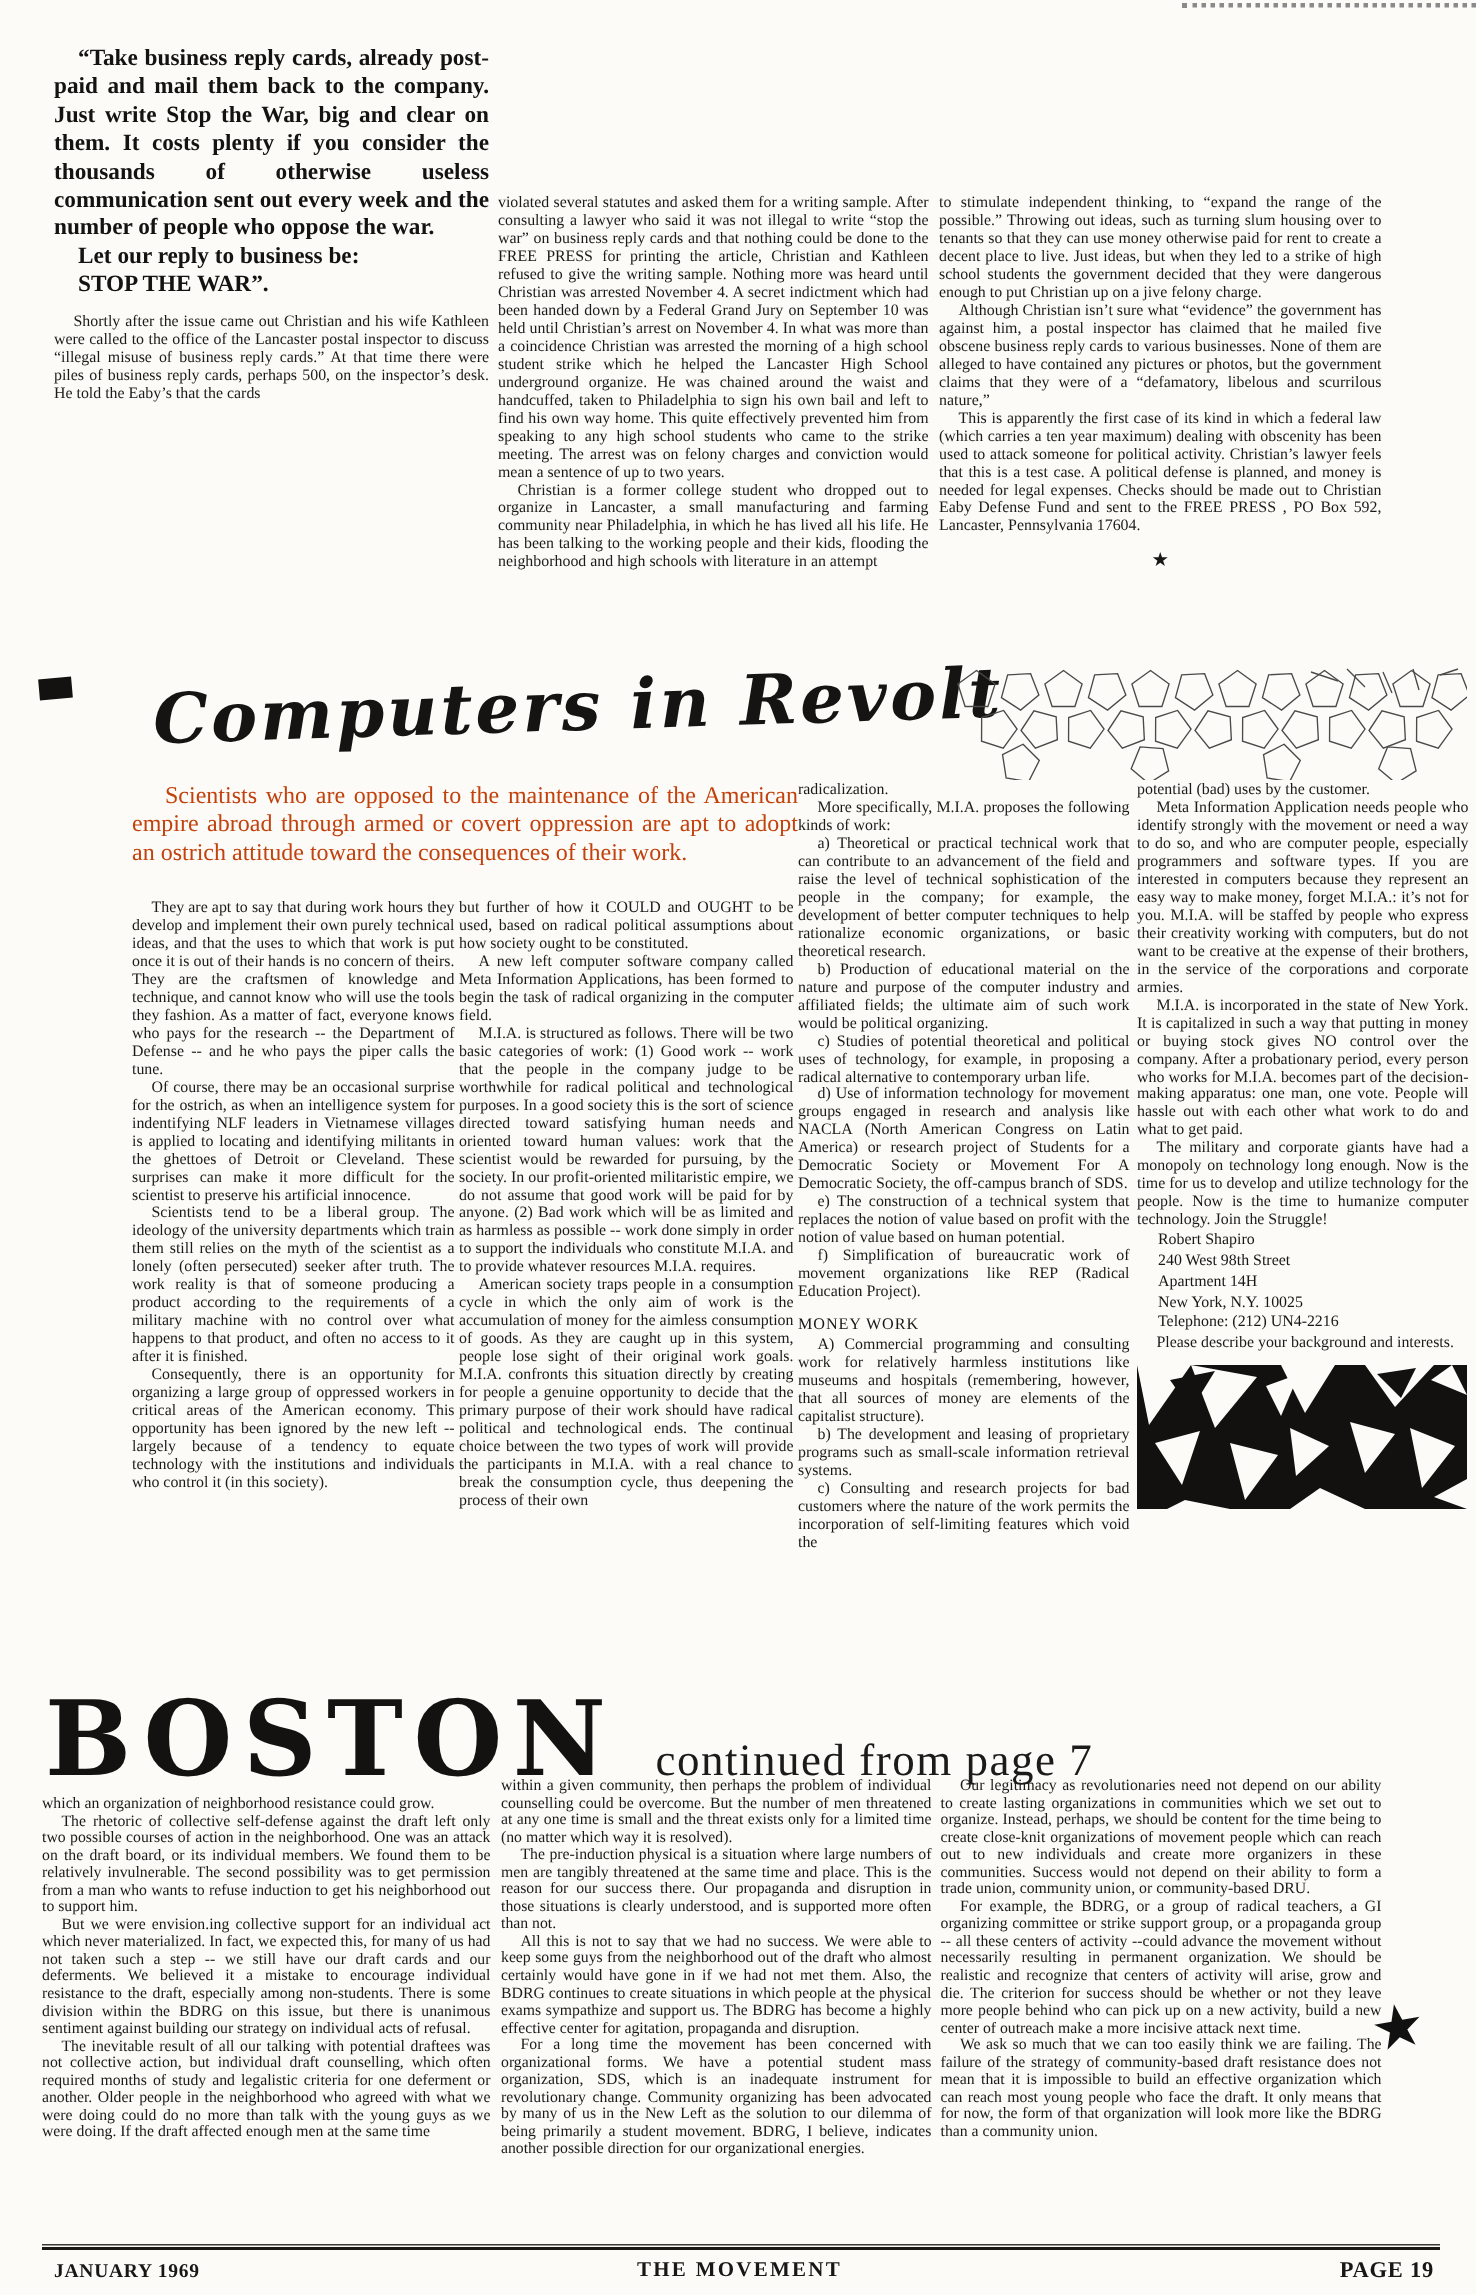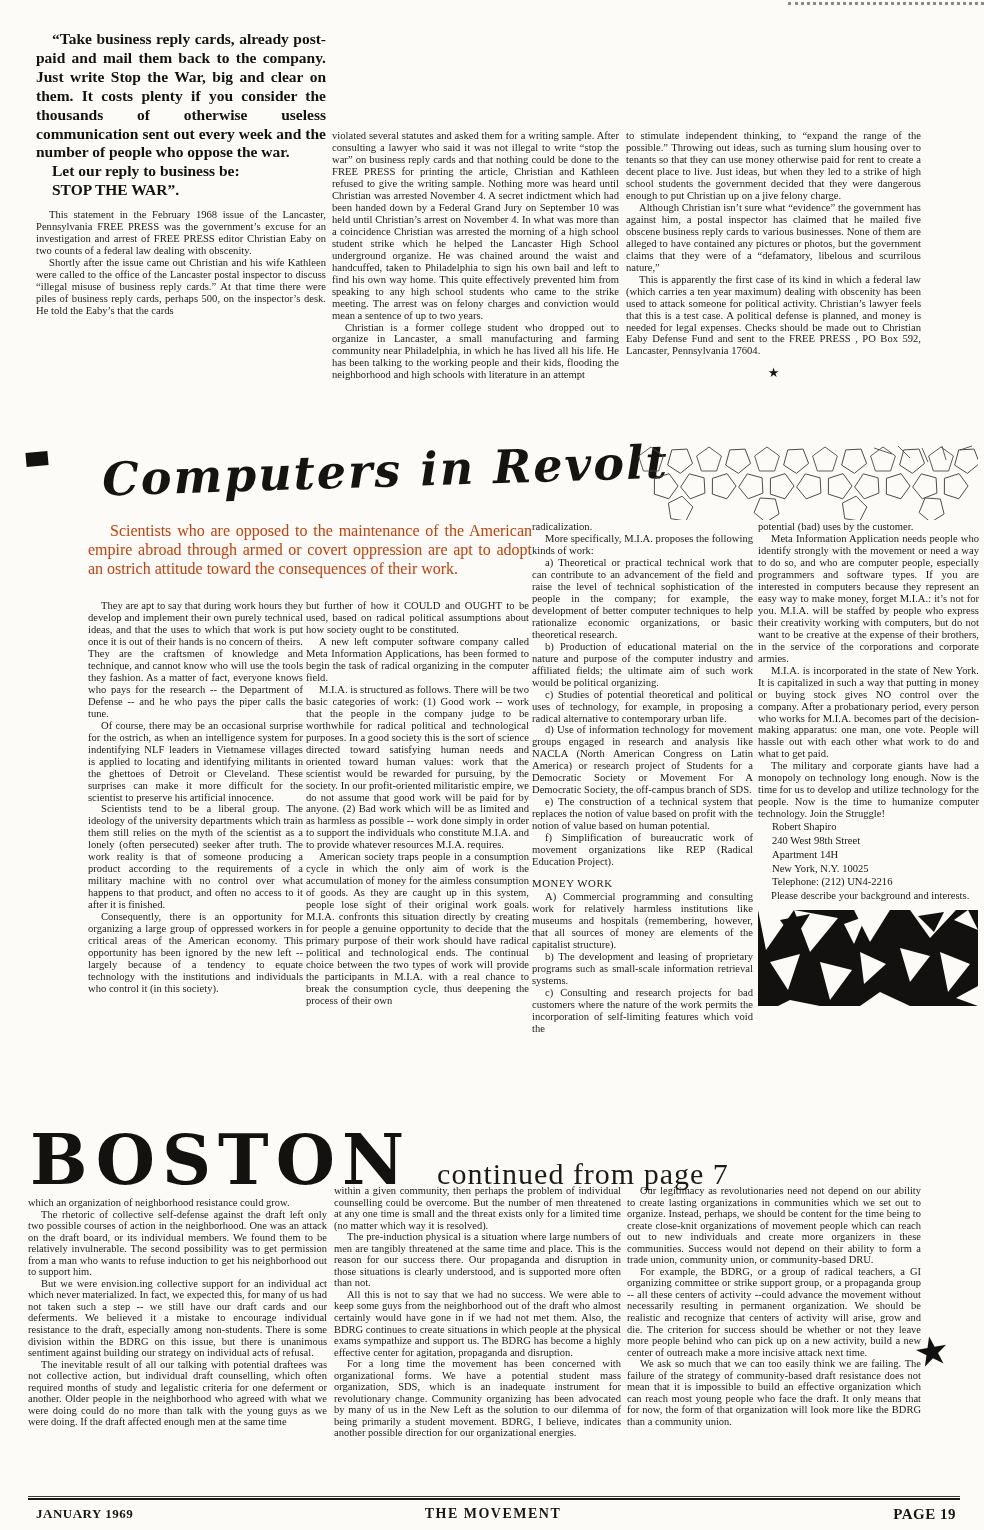--- a/index.html
+++ b/index.html
@@ -86,21 +86,20 @@
 
   <div class="top-dots"></div>
 
   <div class="ob-col1">
     <div class="lead-quote">
         <p class="q-para">“Take business reply cards, already post-paid and mail them back to the company. Just write Stop the War, big and clear on them. It costs plenty if you consider the thousands of otherwise useless communication sent out every week and the number of people who oppose the war.</p>
         <p class="q-para">Let our reply to business be:</p>
         <p class="q-para">STOP THE WAR”.</p>
       </div>
     <div class="statement">
-        <p class="para">This statement in the February 1968 issue of the Lancaster, Pennsylvania FREE PRESS was the government’s excuse for an investigation and arrest of FREE PRESS editor Christian Eaby on two counts of a federal law dealing with obscenity.</p>
         <p class="para">Shortly after the issue came out Christian and his wife Kathleen were called to the office of the Lancaster postal inspector to discuss “illegal misuse of business reply cards.” At that time there were piles of business reply cards, perhaps 500, on the inspector’s desk. He told the Eaby’s that the cards</p>
       </div>
   </div>
 
 
   <div class="ob-col2 cont">
       <p class="para">violated several statutes and asked them for a writing sample. After consulting a lawyer who said it was not illegal to write “stop the war” on business reply cards and that nothing could be done to the FREE PRESS for printing the article, Christian and Kathleen refused to give the writing sample. Nothing more was heard until Christian was arrested November 4. A secret indictment which had been handed down by a Federal Grand Jury on September 10 was held until Christian’s arrest on November 4. In what was more than a coincidence Christian was arrested the morning of a high school student strike which he helped the Lancaster High School underground organize. He was chained around the waist and handcuffed, taken to Philadelphia to sign his own bail and left to find his own way home. This quite effectively prevented him from speaking to any high school students who came to the strike meeting. The arrest was on felony charges and conviction would mean a sentence of up to two years.</p>
       <p class="para">Christian is a former college student who dropped out to organize in Lancaster, a small manufacturing and farming community near Philadelphia, in which he has lived all his life. He has been talking to the working people and their kids, flooding the neighborhood and high schools with literature in an attempt</p>
     </div>
 

